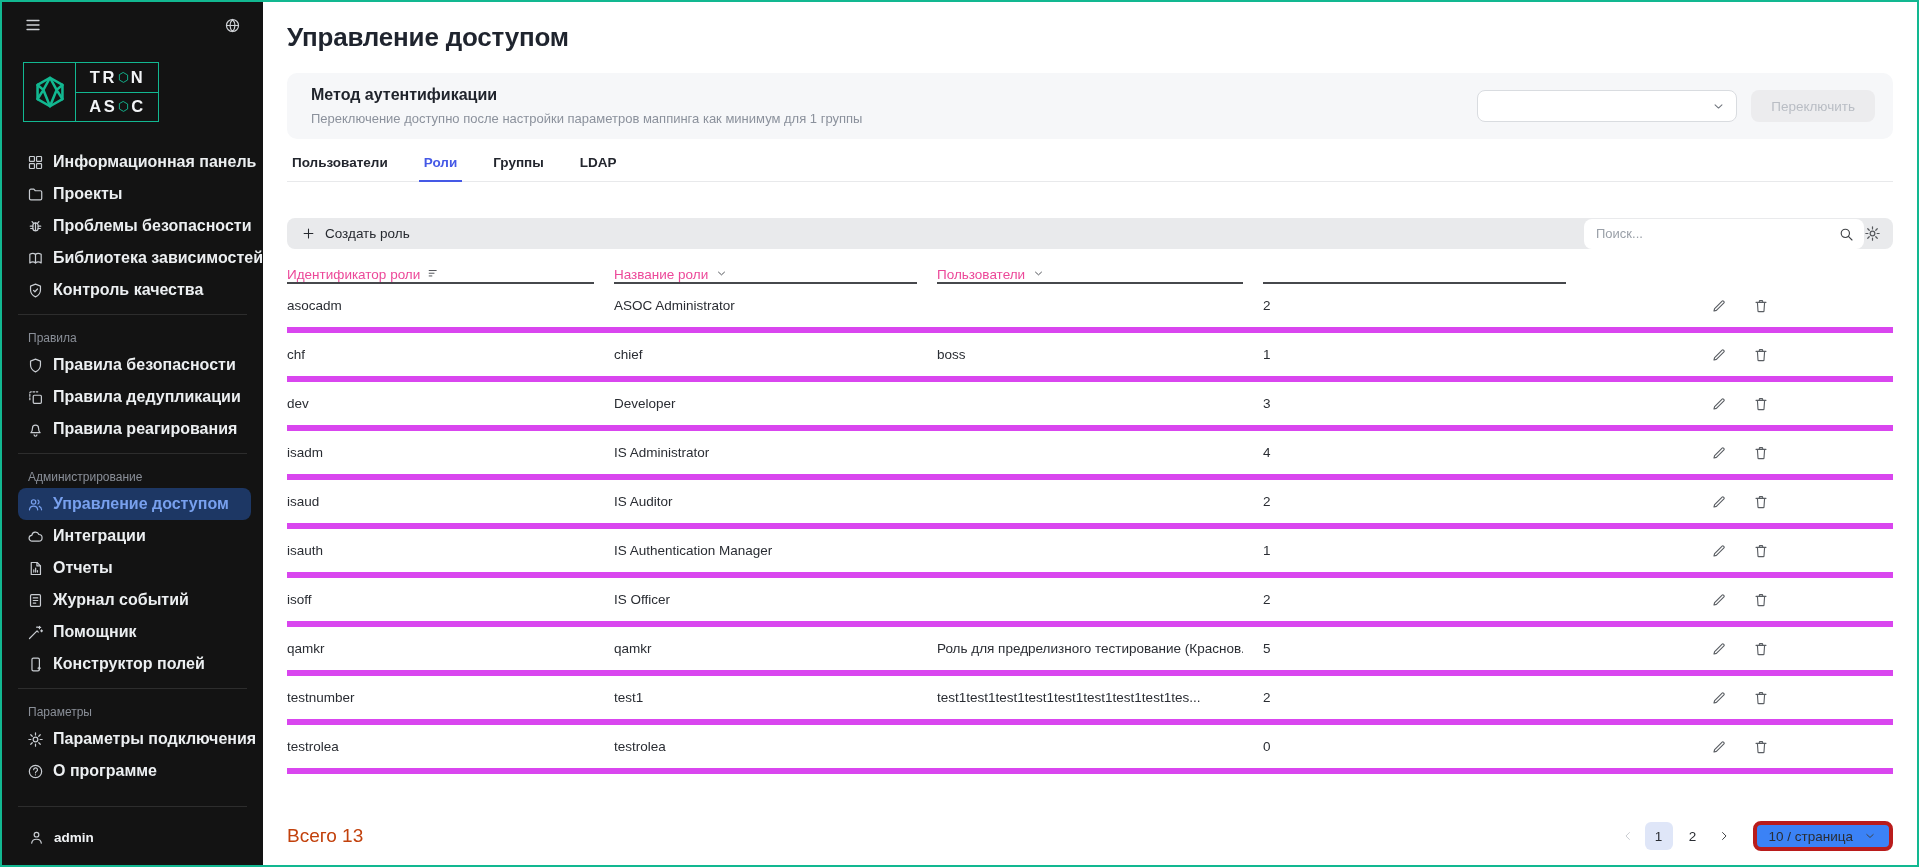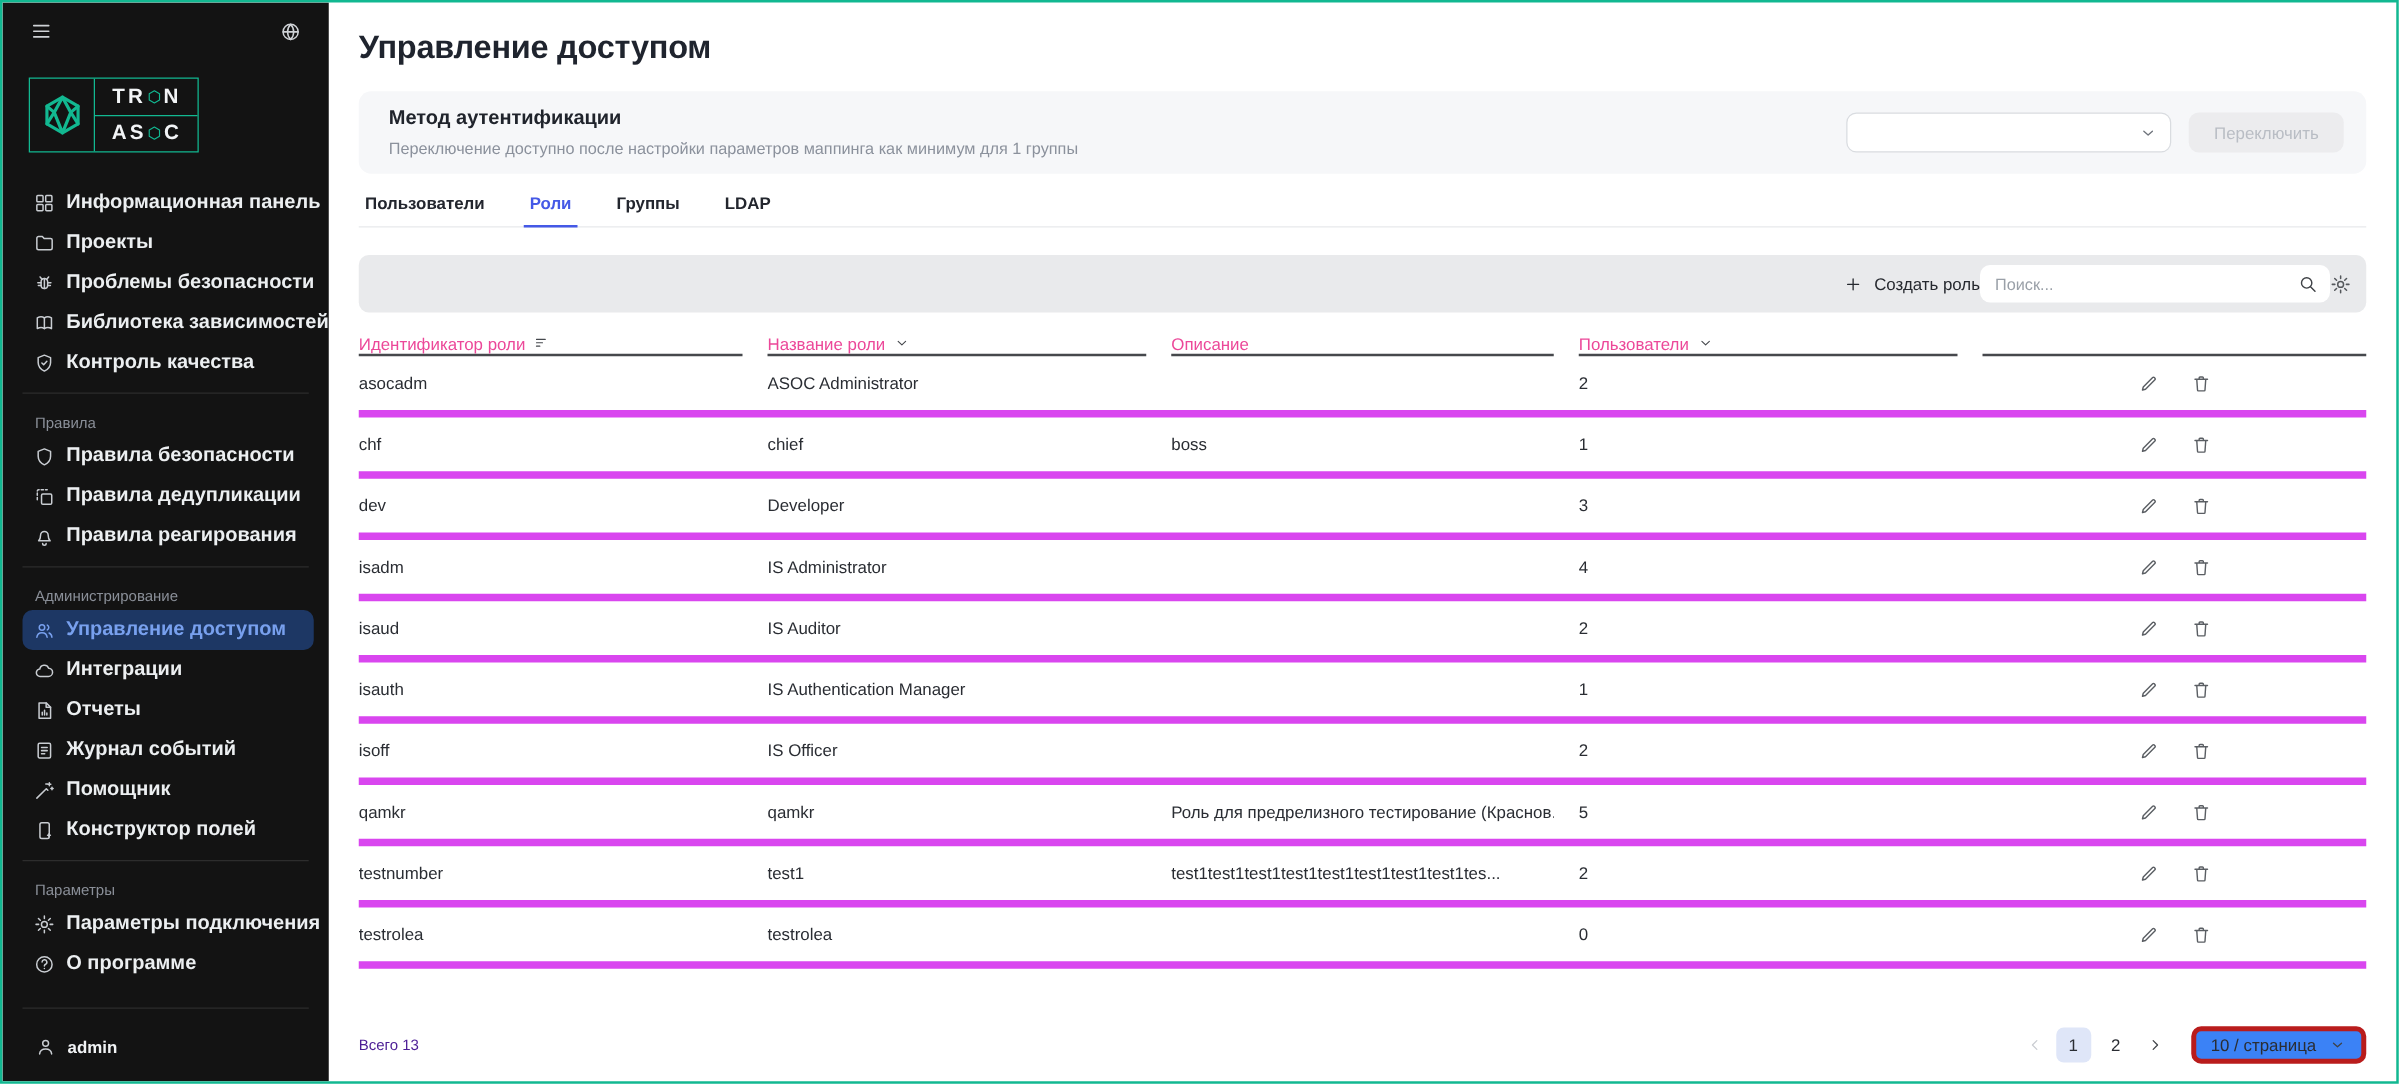--- a/index.html
+++ b/index.html
@@ -91,22 +91,22 @@
   .tab {
     padding: 0 5px 11px 5px; font-size: 13.5px; font-weight: 600; color: #23262e;
     position: relative; cursor: pointer;
   }
   .tab.active { color: var(--blue, #4559e6); }
   .tab.active::after {
     content: ""; position: absolute; left: 0; right: 0; bottom: -1px;
     height: 2px; background: var(--blue, #4559e6);
   }
   .toolbar {
-    margin-top: 22px; height: 46px; background: #e9eaec; border-radius: 8px;
-    display: flex; align-items: center; justify-content: flex-end;
+    margin-top: 36px; height: 31px; background: #e9eaec; border-radius: 8px;
+    display: flex; align-items: center; justify-content: space-between;
     padding: 0 12px 0 14px;
   }
   .create-btn {
     display: flex; align-items: center; gap: 9px;
     font-size: 13.5px; font-weight: 500; color: #26292f; cursor: pointer;
     background: none; border: none; font-family: inherit;
   }
   .toolbar-right { display: flex; align-items: center; gap: 0; }
   .search-box {
     width: 280px; height: 30px; background: #fff; border-radius: 8px;
@@ -134,21 +134,21 @@
     font-size: 13.5px; color: #2a2d33;
     white-space: nowrap; overflow: hidden;
   }
   .td-actions { display: flex; justify-content: center; gap: 22px; }
   .icon-btn { background: none; border: none; color: #5a5e63; display: flex; cursor: pointer; padding: 2px; }
   
   .t-footer {
     margin-top: auto; height: 58px;
     display: flex; align-items: center; justify-content: space-between;
   }
-  .total { font-size: 12px; color: #4c1d95; }
+  .total { font-size: 19px; color: #c2410c; }
   .pager { display: flex; align-items: center; gap: 6px; }
   .pg-arrow { background: none; border: none; display: flex; padding: 4px; cursor: pointer; }
   .pg-arrow.prev { color: #c9ccd1; }
   .pg-arrow.next { color: #3f4246; }
   .pg-num {
     width: 28px; height: 28px; border-radius: 6px; border: none; background: transparent;
     font-size: 13.5px; font-family: inherit; color: #2a2d33; cursor: pointer;
   }
   .pg-num.active { background: var(--active-page-bg, #dfe6f8); }
   .page-size {
@@ -444,23 +444,20 @@
         </div>
         <div class="th">
           <span>Название роли</span>
           <span class="icon">
             <svg viewBox="0 0 24 24" width="13" height="13" fill="none" stroke="currentColor" stroke-width="1.7" stroke-linecap="round" stroke-linejoin="round">
               <path d="M6.5 9.5l5.5 5 5.5-5"></path>
             </svg>
           </span>
         </div>
         <div class="th">
-          <span>Описание</span>
-        </div>
-        <div class="th">
           <span>Пользователи</span>
           <span class="icon">
             <svg viewBox="0 0 24 24" width="13" height="13" fill="none" stroke="currentColor" stroke-width="1.7" stroke-linecap="round" stroke-linejoin="round">
               <path d="M6.5 9.5l5.5 5 5.5-5"></path>
             </svg>
           </span>
         </div>
         <div class="th">
           <span></span>
         </div>

